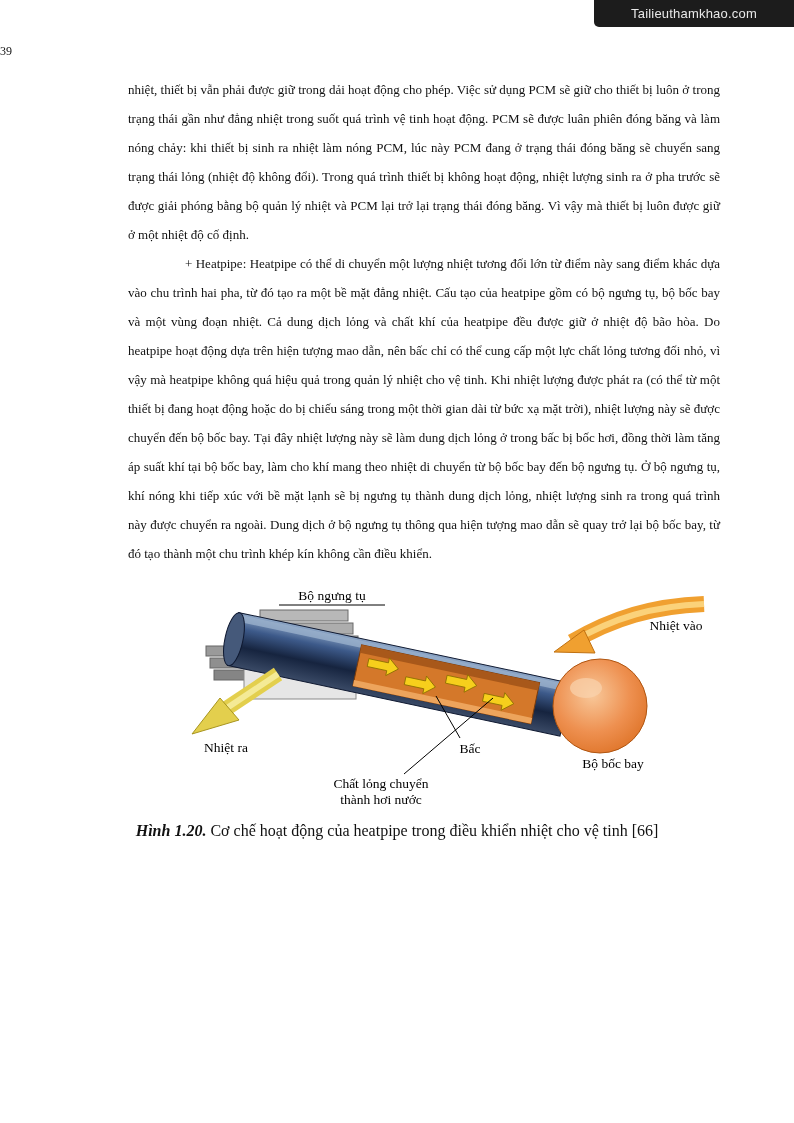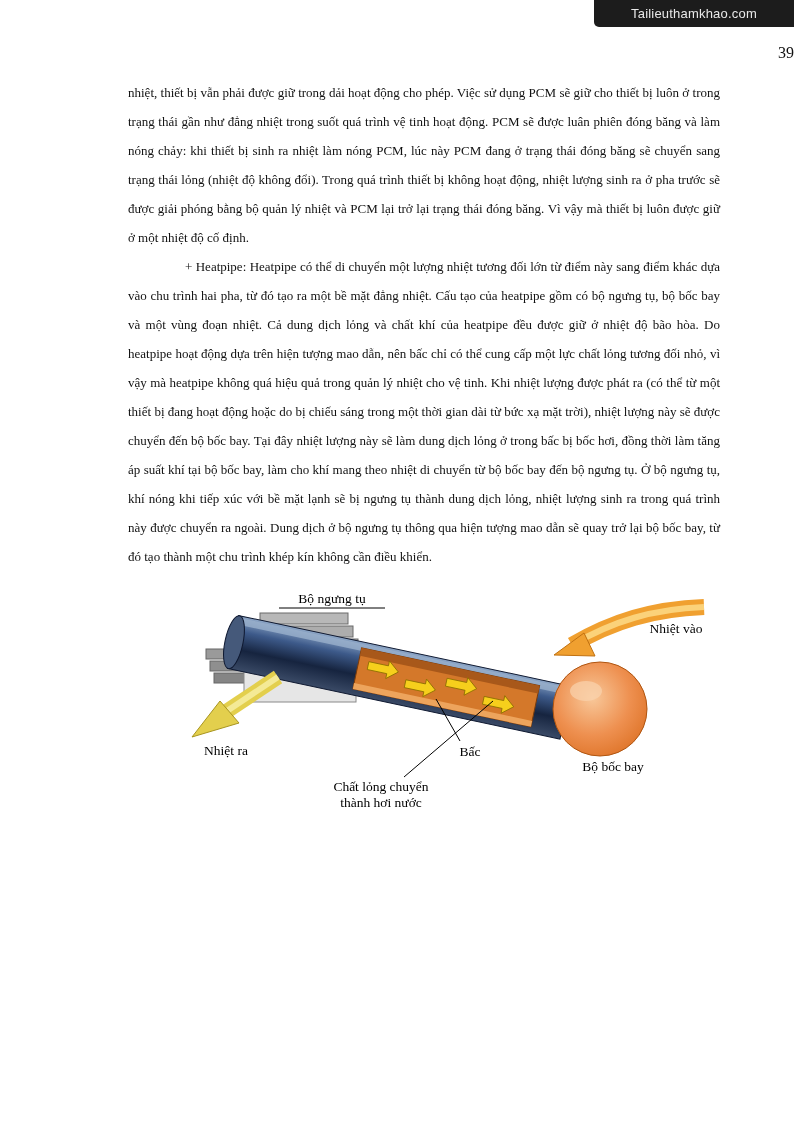--- a/index.html
+++ b/index.html
@@ -18,23 +18,22 @@
     background:#1c1c1c;
     border-bottom-left-radius:5px;
     display:flex;align-items:center;justify-content:center;
   }
   .watermark span{
     color:#e8e8e8;font-size:13px;letter-spacing:.2px;
     font-family:"Liberation Sans","DejaVu Sans",sans-serif;
   }
   .page-number{
     padding-top:44px;
-    text-align:right;
-    font-size:16px;
-    padding-left:24px;
+    text-align:left;
+    font-size:12px;
   }
   .content{
     margin:16px 74px 8px 128px;
     font-size:13px;
     line-height:29px;
   }
   .para{margin:0;text-align:justify;}
   .para.indent{text-indent:57px;}
   figure{margin:16px 0 0 0;padding:0;}
   .fig-canvas{display:block;margin-left:148px;}
@@ -130,15 +129,18 @@
 
       <text class="fig-label" x="184" y="16" text-anchor="middle">Bộ ngưng tụ</text>
       <text class="fig-label" x="528" y="46" text-anchor="middle">Nhiệt vào</text>
       <text class="fig-label" x="78" y="168" text-anchor="middle">Nhiệt ra</text>
       <text class="fig-label" x="322" y="169" text-anchor="middle">Bấc</text>
       <text class="fig-label" x="465" y="184" text-anchor="middle">Bộ bốc bay</text>
       <text class="fig-label" x="233" y="204" text-anchor="middle">Chất lỏng chuyển</text>
       <text class="fig-label" x="233" y="220" text-anchor="middle">thành hơi nước</text>
     </svg>
 
+    <figcaption>
+      <span class="cap-label">Hình 1.20.</span><span class="cap-text"> Cơ chế hoạt động của heatpipe trong điều khiển nhiệt cho vệ tinh [66]</span>
+    </figcaption>
   </figure>
 
 </div>
 
 </body></html>

